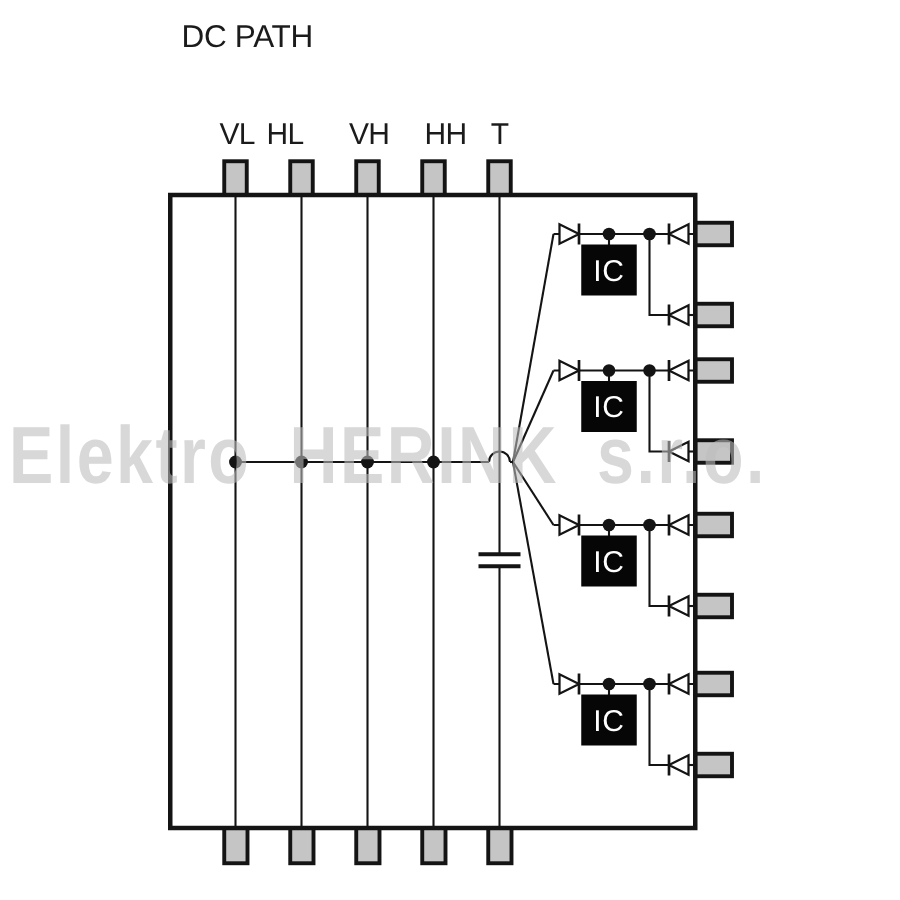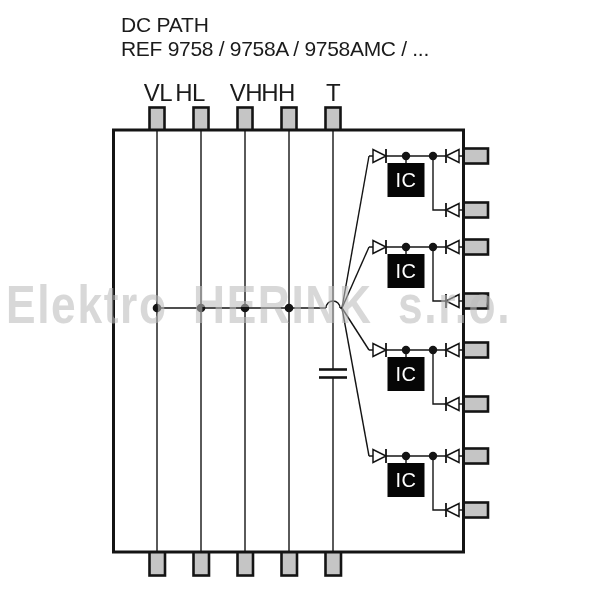--- a/index.html
+++ b/index.html
@@ -4,45 +4,44 @@
 <style>
   html,body{margin:0;padding:0;background:#ffffff;}
   body{width:600px;height:600px;position:relative;overflow:hidden;
        font-family:"Liberation Sans", sans-serif;color:#1b1b1b;}
   .canvas{position:absolute;inset:0;width:475px;height:600px;}
 
   .header{position:absolute;left:121px;top:13px;z-index:3;}
   .header .t1{font-size:21px;line-height:24px;letter-spacing:-0.2px;}
   .header .t2{font-size:21px;line-height:24px;letter-spacing:-0.3px;}
 
-  .port-label{position:absolute;top:79px;font-size:24px;letter-spacing:-0.5px;
+  .port-label{position:absolute;top:79px;font-size:20px;letter-spacing:-0.5px;
               transform:translateX(-50%);z-index:3;}
 
   svg.circuit{position:absolute;left:0;top:0;z-index:2;}
 
   .watermark{position:absolute;left:6px;top:274px;height:60px;line-height:60px;
              z-index:10;pointer-events:none;white-space:nowrap;
              font-size:54px;font-weight:bold;letter-spacing:2px;word-spacing:14px;
              color:rgba(188,188,188,0.58);
              transform:scaleX(0.82);transform-origin:0 50%;}
 </style>
 </head>
 <body>
 
 <div class="canvas">
 
   <div class="header">
     <div class="t1">DC PATH</div>
-    <div class="t2">REF 9758 / 9758A / 9758AMC / ...</div>
   </div>
 
   <span class="port-label" style="left:158px">VL</span>
   <span class="port-label" style="left:190px">HL</span>
   <span class="port-label" style="left:246px">VH</span>
-  <span class="port-label" style="left:278px">HH</span>
+  <span class="port-label" style="left:297px">HH</span>
   <span class="port-label" style="left:333px">T</span>
 
   <svg class="circuit" width="600" height="600" viewBox="0 0 600 600">
     <g stroke="#141414" fill="none">
 
       <g fill="#c5c5c5" stroke-width="2.6">
         <rect x="149.5" y="107.5" width="15" height="23"></rect>
         <rect x="193.5" y="107.5" width="15" height="23"></rect>
         <rect x="237.5" y="107.5" width="15" height="23"></rect>
         <rect x="281.5" y="107.5" width="15" height="23"></rect>

